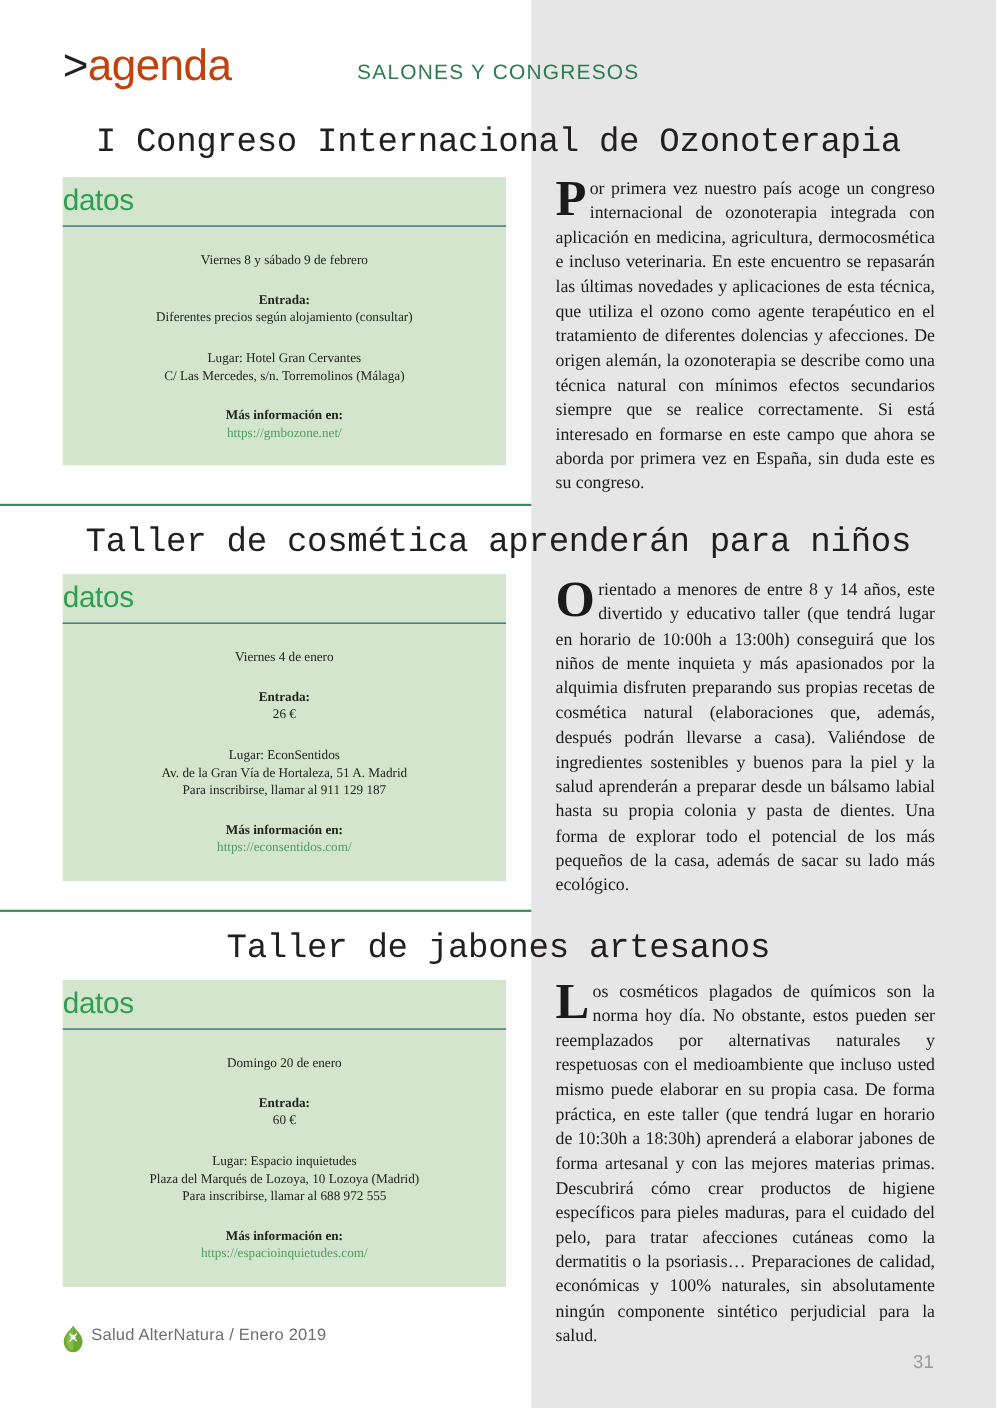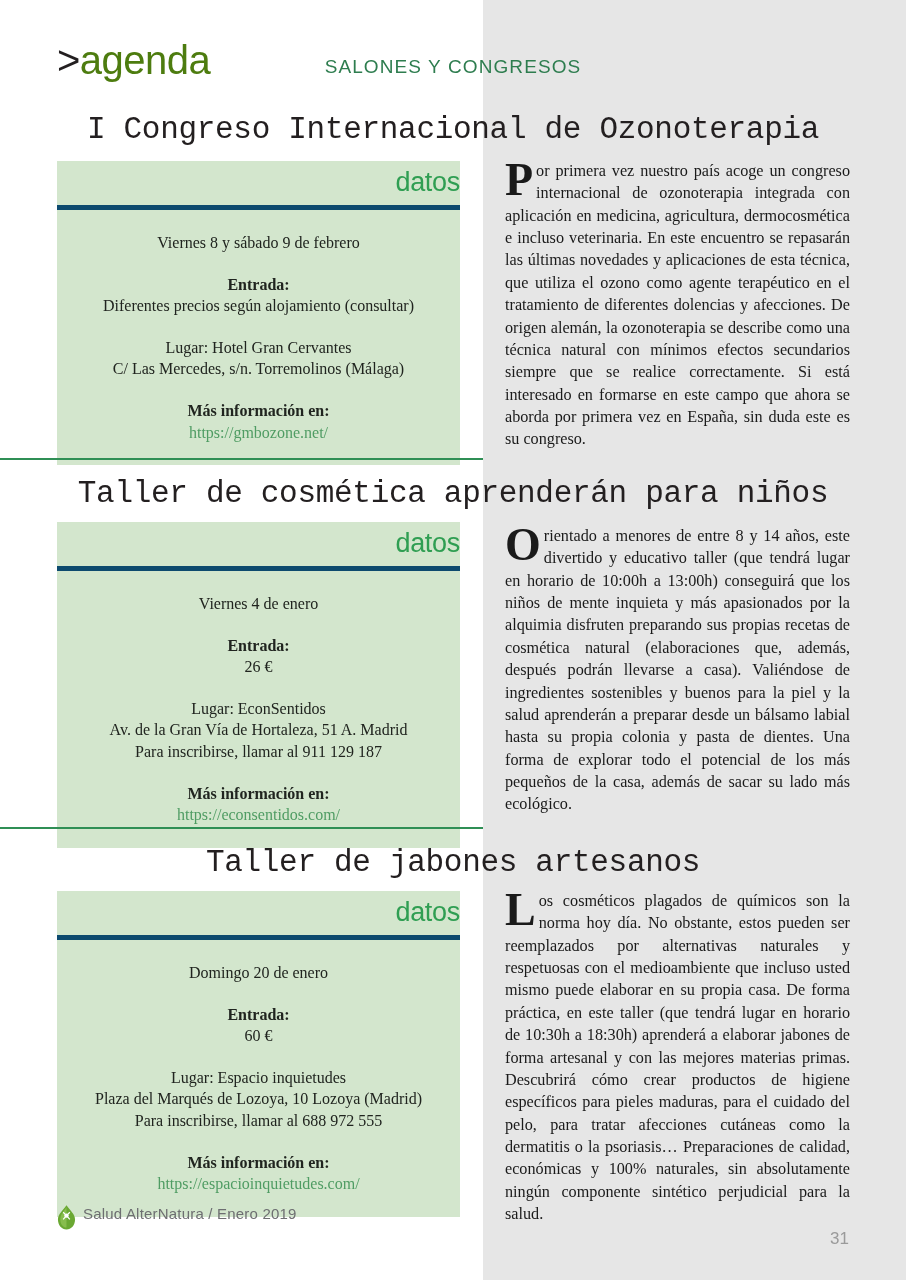--- a/index.html
+++ b/index.html
@@ -33,21 +33,21 @@
     top: 38px;
     font-size: 40px;
     letter-spacing: -0.5px;
     white-space: nowrap;
   }
   .masthead .chev {
     color: #231f20;
     font-weight: 300;
   }
   .masthead .word {
-    color: #4d7c0f;
+    color: #c2410c;
     font-weight: 300;
   }
   .section-kicker {
     position: absolute;
     left: 0;
     top: 56px;
     width: 906px;
     text-align: center;
     font-family: Liberation Sans, sans-serif;
     font-size: 19px;
@@ -82,33 +82,33 @@
   }
 
   
   .datos-box {
     position: absolute;
     left: 57px;
     width: 403px;
     background: #d3e6cd;
   }
   .datos-head {
-    text-align: right;
+    text-align: left;
     font-size: 27px;
     color: #2f9e52;
     padding: 6px 0 7px 0;
-    border-bottom: 5px solid #0c4a6e;
+    border-bottom: 1px solid #0c4a6e;
     letter-spacing: -0.3px;
   }
   .datos-body {
     font-family: "Liberation Serif", serif;
     color: #20241f;
     text-align: center;
     padding: 22px 14px 22px 14px;
-    font-size: 16px;
+    font-size: 12px;
     line-height: 1.35;
   }
   .datos-body .grp { margin-bottom: 20px; }
   .datos-body .grp:last-child { margin-bottom: 0; }
   .datos-body b { font-weight: bold; }
   .datos-link {
     color: #4f9c63;
   }
 
   

